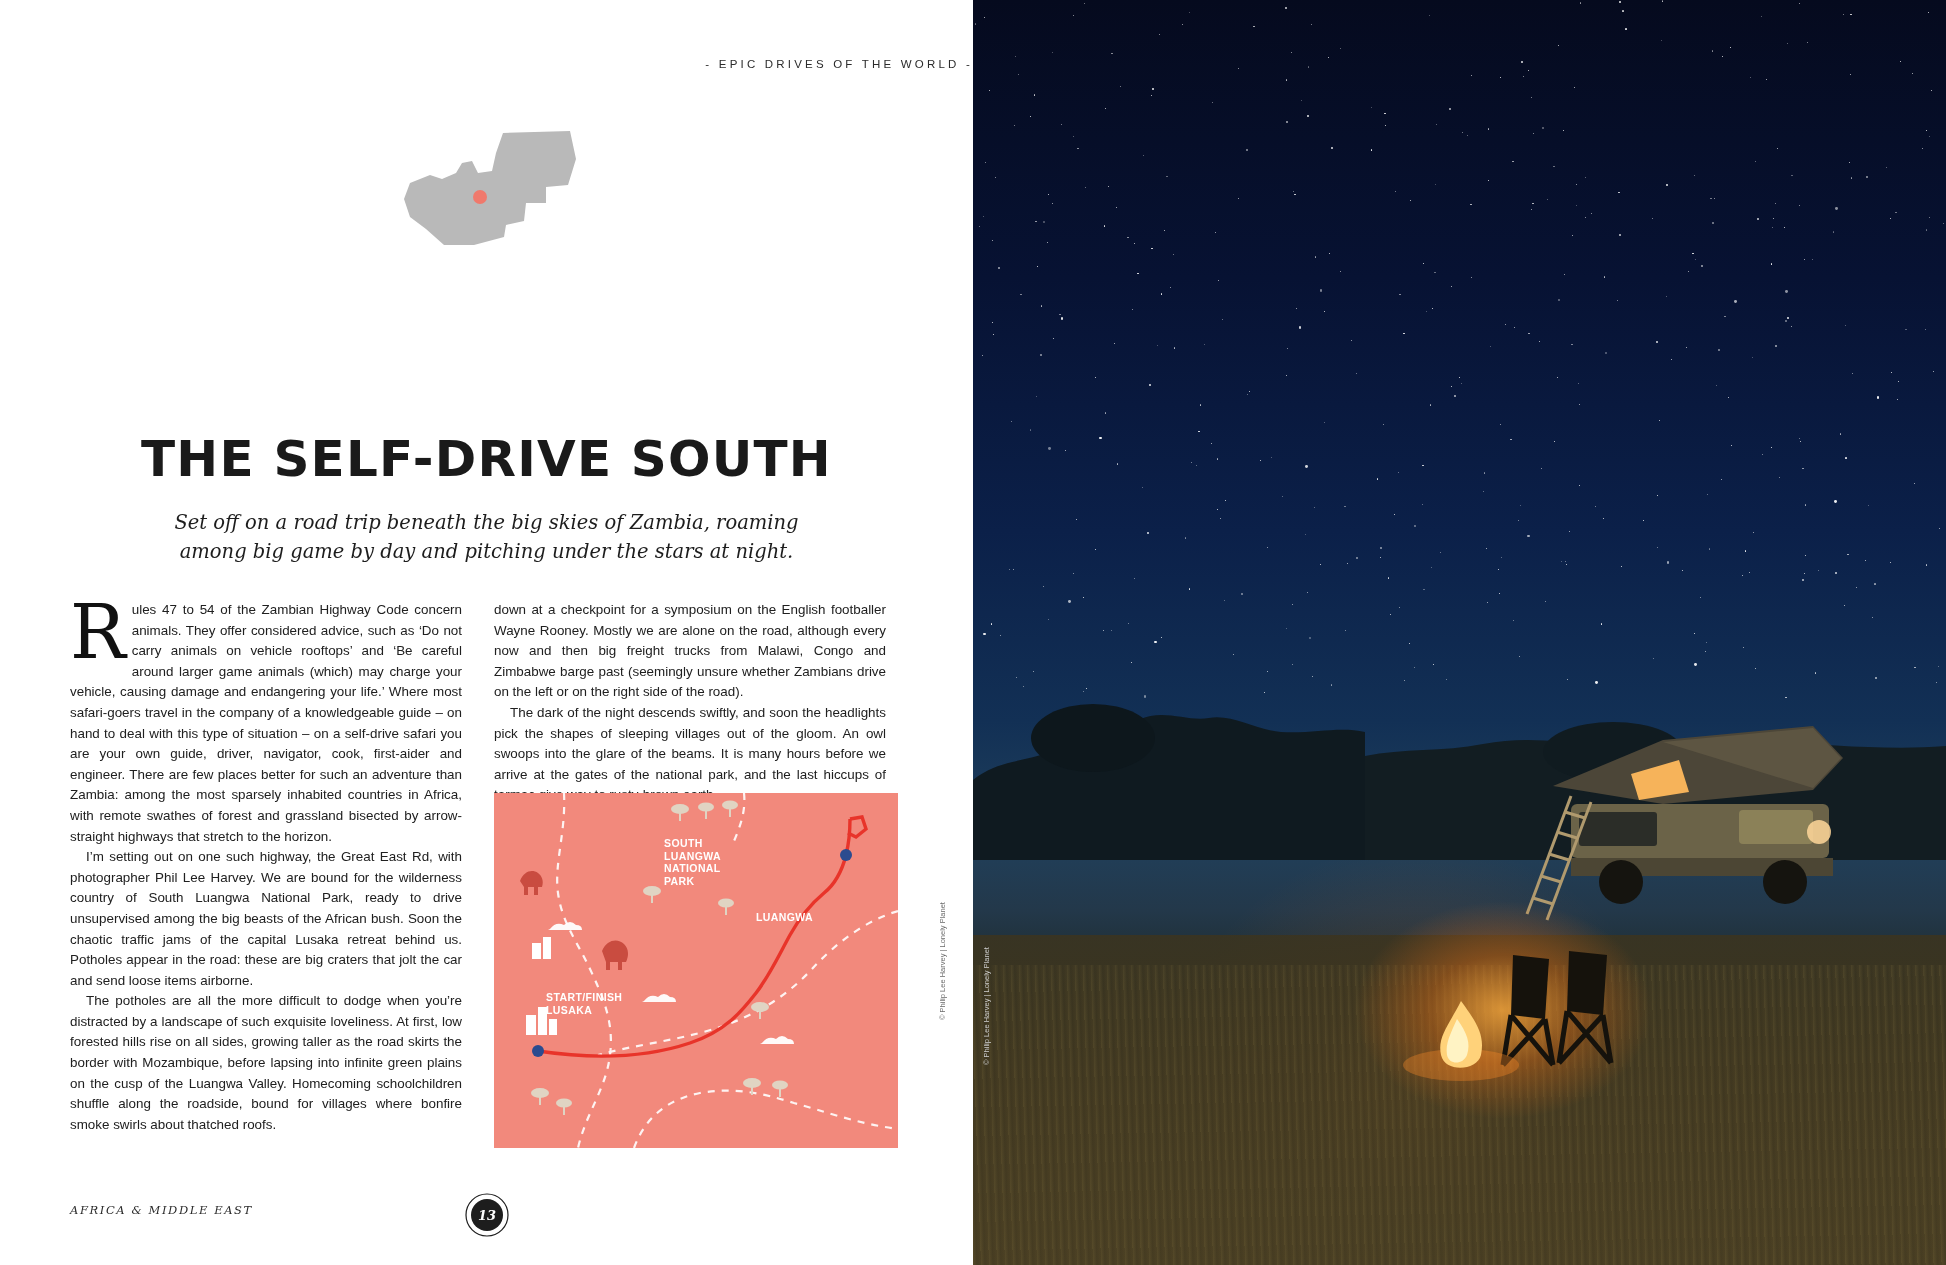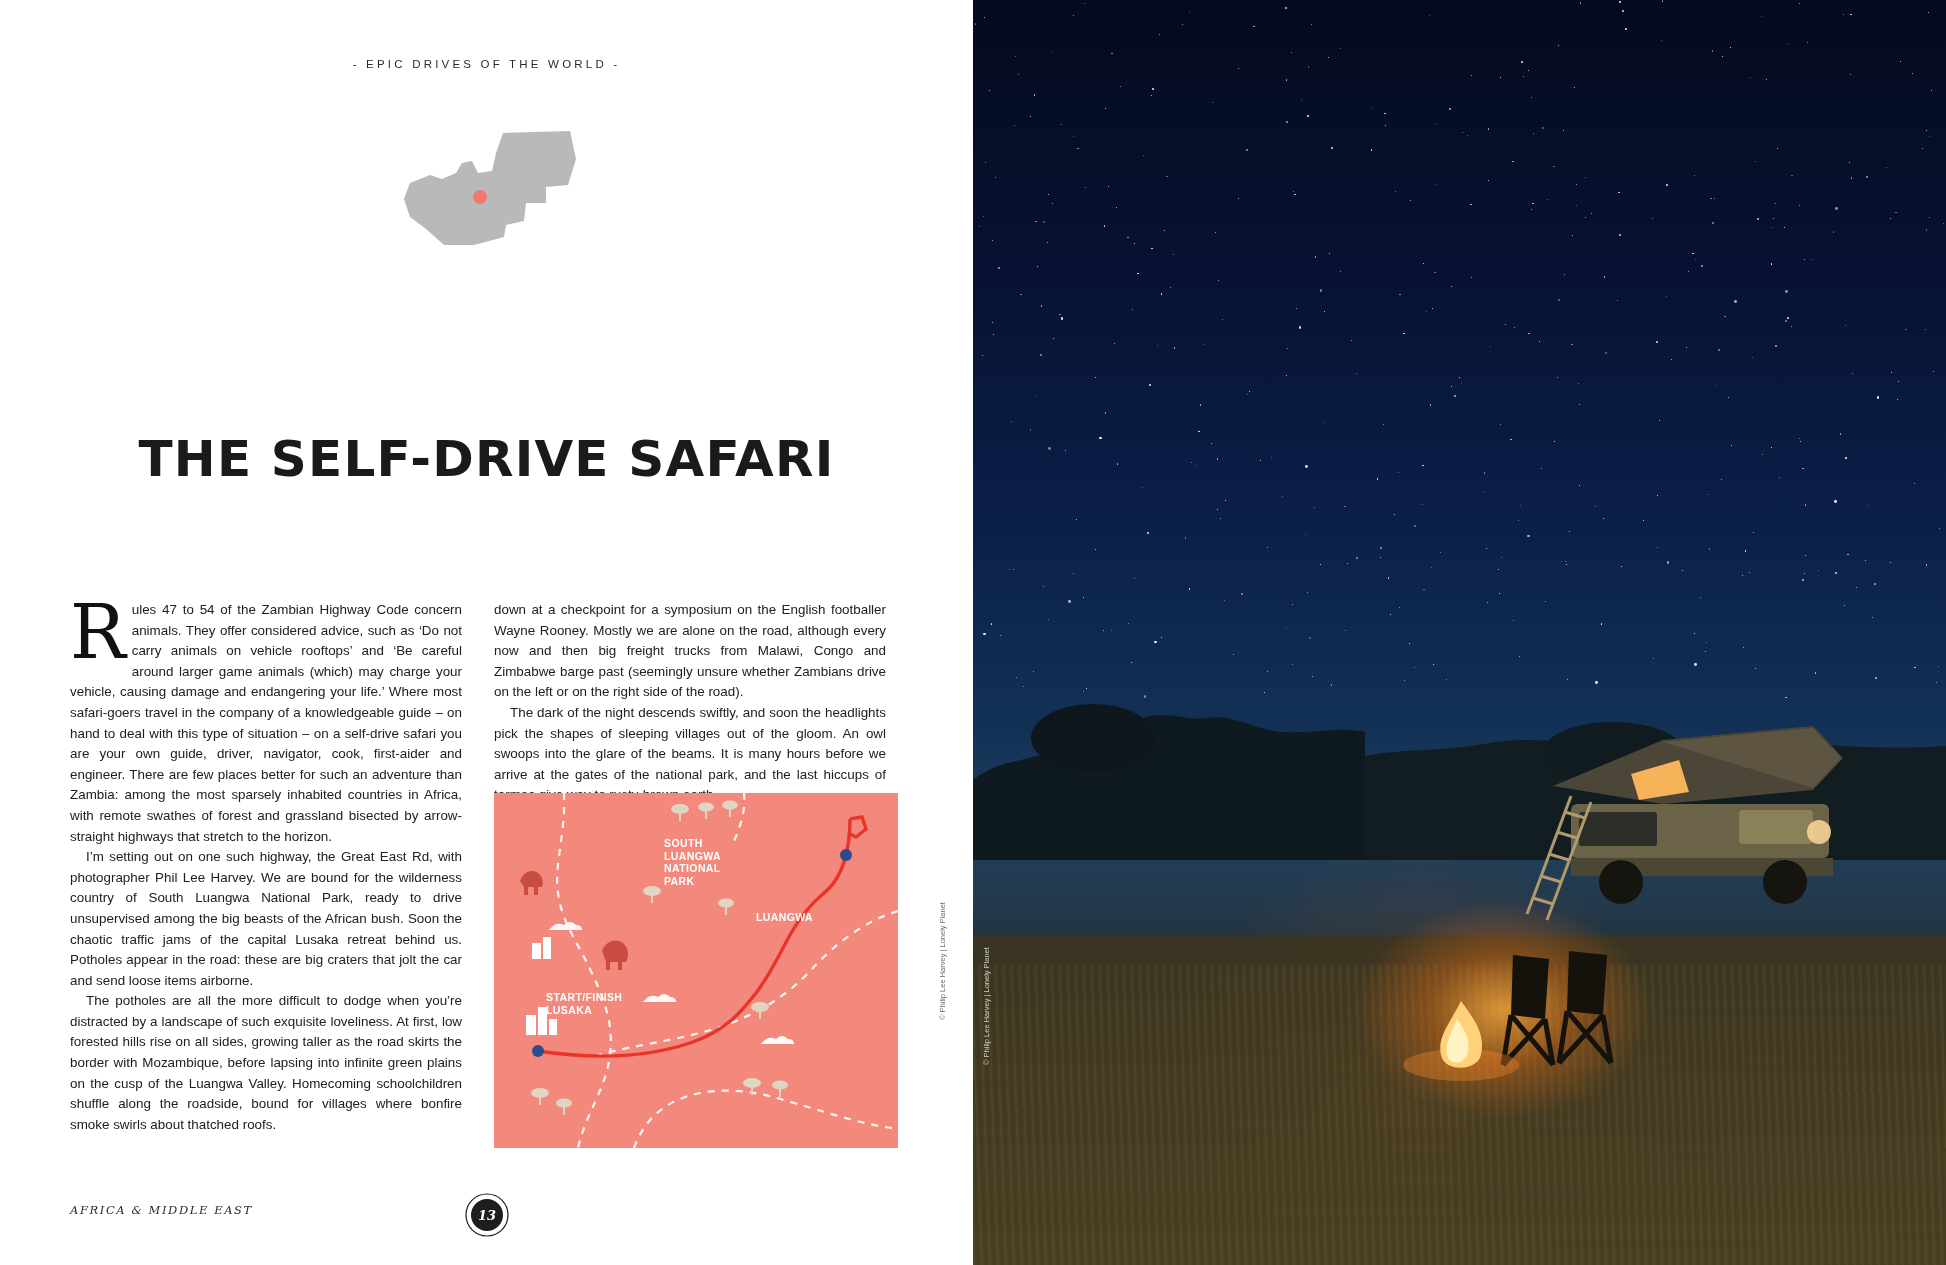--- a/index.html
+++ b/index.html
@@ -25,21 +25,21 @@
     width: 973px;
     height: 1265px;
     background: #ffffff;
     box-sizing: border-box;
   }
   .kicker {
     position: absolute;
     top: 58px;
     left: 0;
     width: 973px;
-    text-align: center;
+    text-align: right;
     font-family: "Liberation Sans", sans-serif;
     font-size: 11.5px;
     letter-spacing: 3.2px;
     color: #2b2b2b;
     font-weight: 400;
   }
   .locator-map {
     position: absolute;
     top: 125px;
     left: 0;
@@ -234,21 +234,22 @@
 
     <div class="locator-map">
       <svg width="973" height="135" viewBox="0 0 973 135">
         <g transform="translate(400,0)">
           <path fill="#b9b9b9" d="M103,8 L170,6 L176,34 L168,60 L146,62 L146,78 L126,78 L124,96 L106,100 L104,112 L74,120 L44,120 L26,104 L10,92 L4,74 L10,58 L30,50 L42,54 L56,48 L62,38 L72,36 L78,48 L92,46 L96,28 Z"></path>
           <circle cx="80" cy="72" r="7" fill="#f0796c"></circle>
         </g>
       </svg>
     </div>
 
-    <div class="title">THE SELF-DRIVE SAFARI</div>
+    <div class="title">THE SELF-DRIVE SOUTH</div>
+    <div class="standfirst">Set off on a road trip beneath the big skies of Zambia, roaming among big game by day and pitching under the stars at night.</div>
 
     <div class="columns">
       <div class="col col-left">
         <p class="first"><span class="dropcap">R</span><span>ules 47 to 54 of the Zambian Highway Code concern animals. They offer considered advice, such as ‘Do not carry animals on vehicle rooftops’ and ‘Be careful around larger game animals (which) may charge your vehicle, causing damage and endangering your life.’ Where most safari-goers travel in the company of a knowledgeable guide – on hand to deal with this type of situation – on a self-drive safari you are your own guide, driver, navigator, cook, first-aider and engineer. There are few places better for such an adventure than Zambia: among the most sparsely inhabited countries in Africa, with remote swathes of forest and grassland bisected by arrow-straight highways that stretch to the horizon.</span></p>
         <p>I’m setting out on one such highway, the Great East Rd, with photographer Phil Lee Harvey. We are bound for the wilderness country of South Luangwa National Park, ready to drive unsupervised among the big beasts of the African bush. Soon the chaotic traffic jams of the capital Lusaka retreat behind us. Potholes appear in the road: these are big craters that jolt the car and send loose items airborne.</p>
         <p>The potholes are all the more difficult to dodge when you’re distracted by a landscape of such exquisite loveliness. At first, low forested hills rise on all sides, growing taller as the road skirts the border with Mozambique, before lapsing into infinite green plains on the cusp of the Luangwa Valley. Homecoming schoolchildren shuffle along the roadside, bound for villages where bonfire smoke swirls about thatched roofs.</p>
       </div>
       <div class="col col-right">
         <p class="first">down at a checkpoint for a symposium on the English footballer Wayne Rooney. Mostly we are alone on the road, although every now and then big freight trucks from Malawi, Congo and Zimbabwe barge past (seemingly unsure whether Zambians drive on the left or on the right side of the road).</p>
         <p>The dark of the night descends swiftly, and soon the headlights pick the shapes of sleeping villages out of the gloom. An owl swoops into the glare of the beams. It is many hours before we arrive at the gates of the national park, and the last hiccups of tarmac give way to rusty-brown earth.</p>

